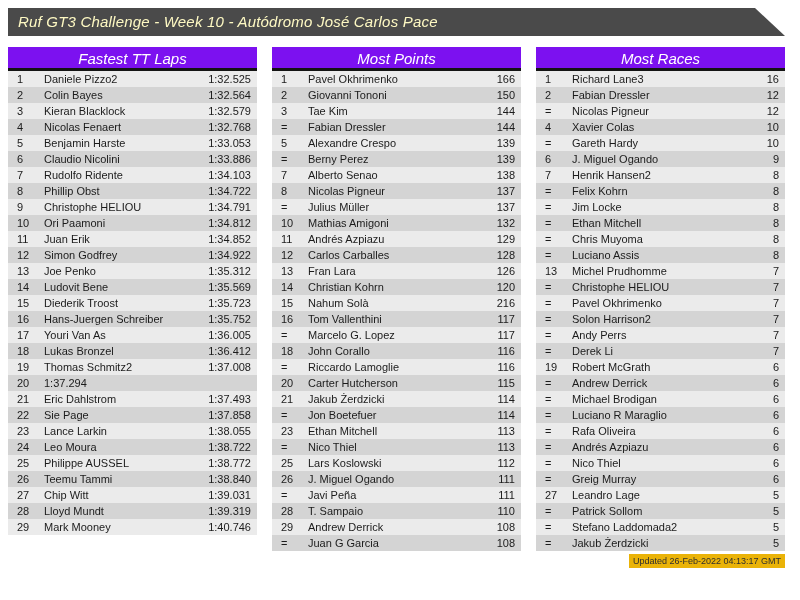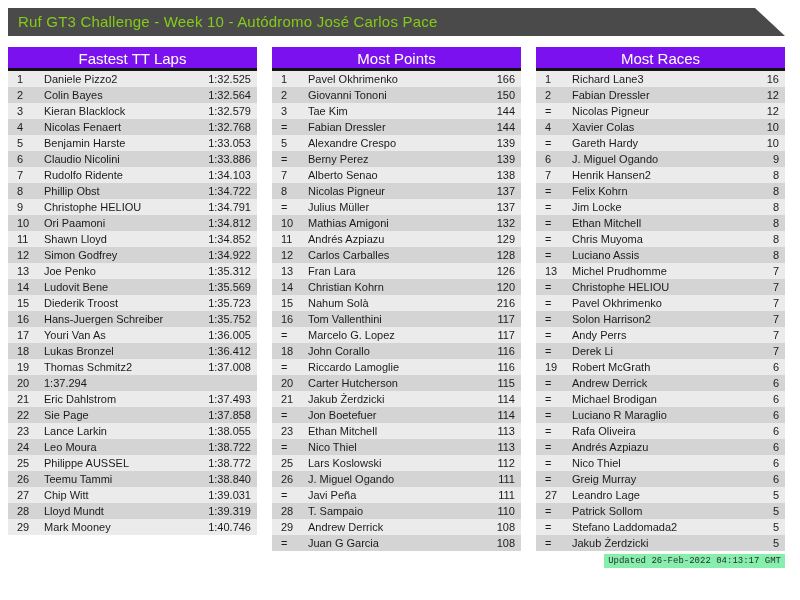--- a/index.html
+++ b/index.html
@@ -6,66 +6,67 @@
   html, body {
     width: 800px; height: 600px;
     background: #ffffff;
     font-family: "Liberation Sans", sans-serif;
     overflow: hidden;
   }
   .page { padding: 8px; width: 793px; }
   .title-bar {
     width: 777px; height: 28px;
     background: #4a4a4a;
-    color: #84cc16;
+    color: #fef9c3;
     font-size: 15px;
     line-height: 28px;
     padding-left: 10px;
     clip-path: polygon(0 0, calc(100% - 30px) 0, 100% 100%, 0 100%);
     letter-spacing: 0.2px;
+    font-style: italic;
   }
   .boards {
     margin-top: 11px;
     display: flex;
     gap: 15px;
     align-items: flex-start;
   }
   .board { width: 249px; }
   .board-header {
     height: 24px;
     background: #7c11f0;
     border-bottom: 3px solid #141414;
     color: #ffffff;
     font-size: 15px;
     line-height: 24px;
     text-align: center;
+    font-style: italic;
   }
   .row {
     display: flex;
     height: 16px;
     align-items: center;
     font-size: 11px;
     color: #1b1b1b;
     background: #ebebeb;
   }
   .row:nth-child(even) { background: #d4d4d4; }
   .cell-pos  { width: 36px; padding-left: 9px; flex: none; }
   .cell-name { flex: 1; overflow: hidden; white-space: nowrap; }
   .cell-val  { flex: none; padding-right: 6px; text-align: right; }
   .footer {
     margin-top: 3px;
     display: flex;
     justify-content: flex-end;
   }
   .updated {
-    background: #86efac;
+    background: #eab308;
     color: #2e2e2e;
     font-size: 9px;
     padding: 2px 4px;
-    font-family: Liberation Mono, monospace;
   }
 </style>
 </head>
 <body>
 
 <div class="page">
 
   <div class="title-bar">
     <span>Ruf GT3 Challenge - Week 10 - Autódromo José Carlos Pace</span>
   </div>
@@ -119,21 +120,21 @@
             <div class="cell-name">Christophe HELIOU</div>
             <div class="cell-val">1:34.791</div>
           </div>
           <div class="row">
             <div class="cell-pos">10</div>
             <div class="cell-name">Ori Paamoni</div>
             <div class="cell-val">1:34.812</div>
           </div>
           <div class="row">
             <div class="cell-pos">11</div>
-            <div class="cell-name">Shawn Lloyd</div>
+            <div class="cell-name">Juan Erik</div>
             <div class="cell-val">1:34.852</div>
           </div>
           <div class="row">
             <div class="cell-pos">12</div>
             <div class="cell-name">Simon Godfrey</div>
             <div class="cell-val">1:34.922</div>
           </div>
           <div class="row">
             <div class="cell-pos">13</div>
             <div class="cell-name">Joe Penko</div>

